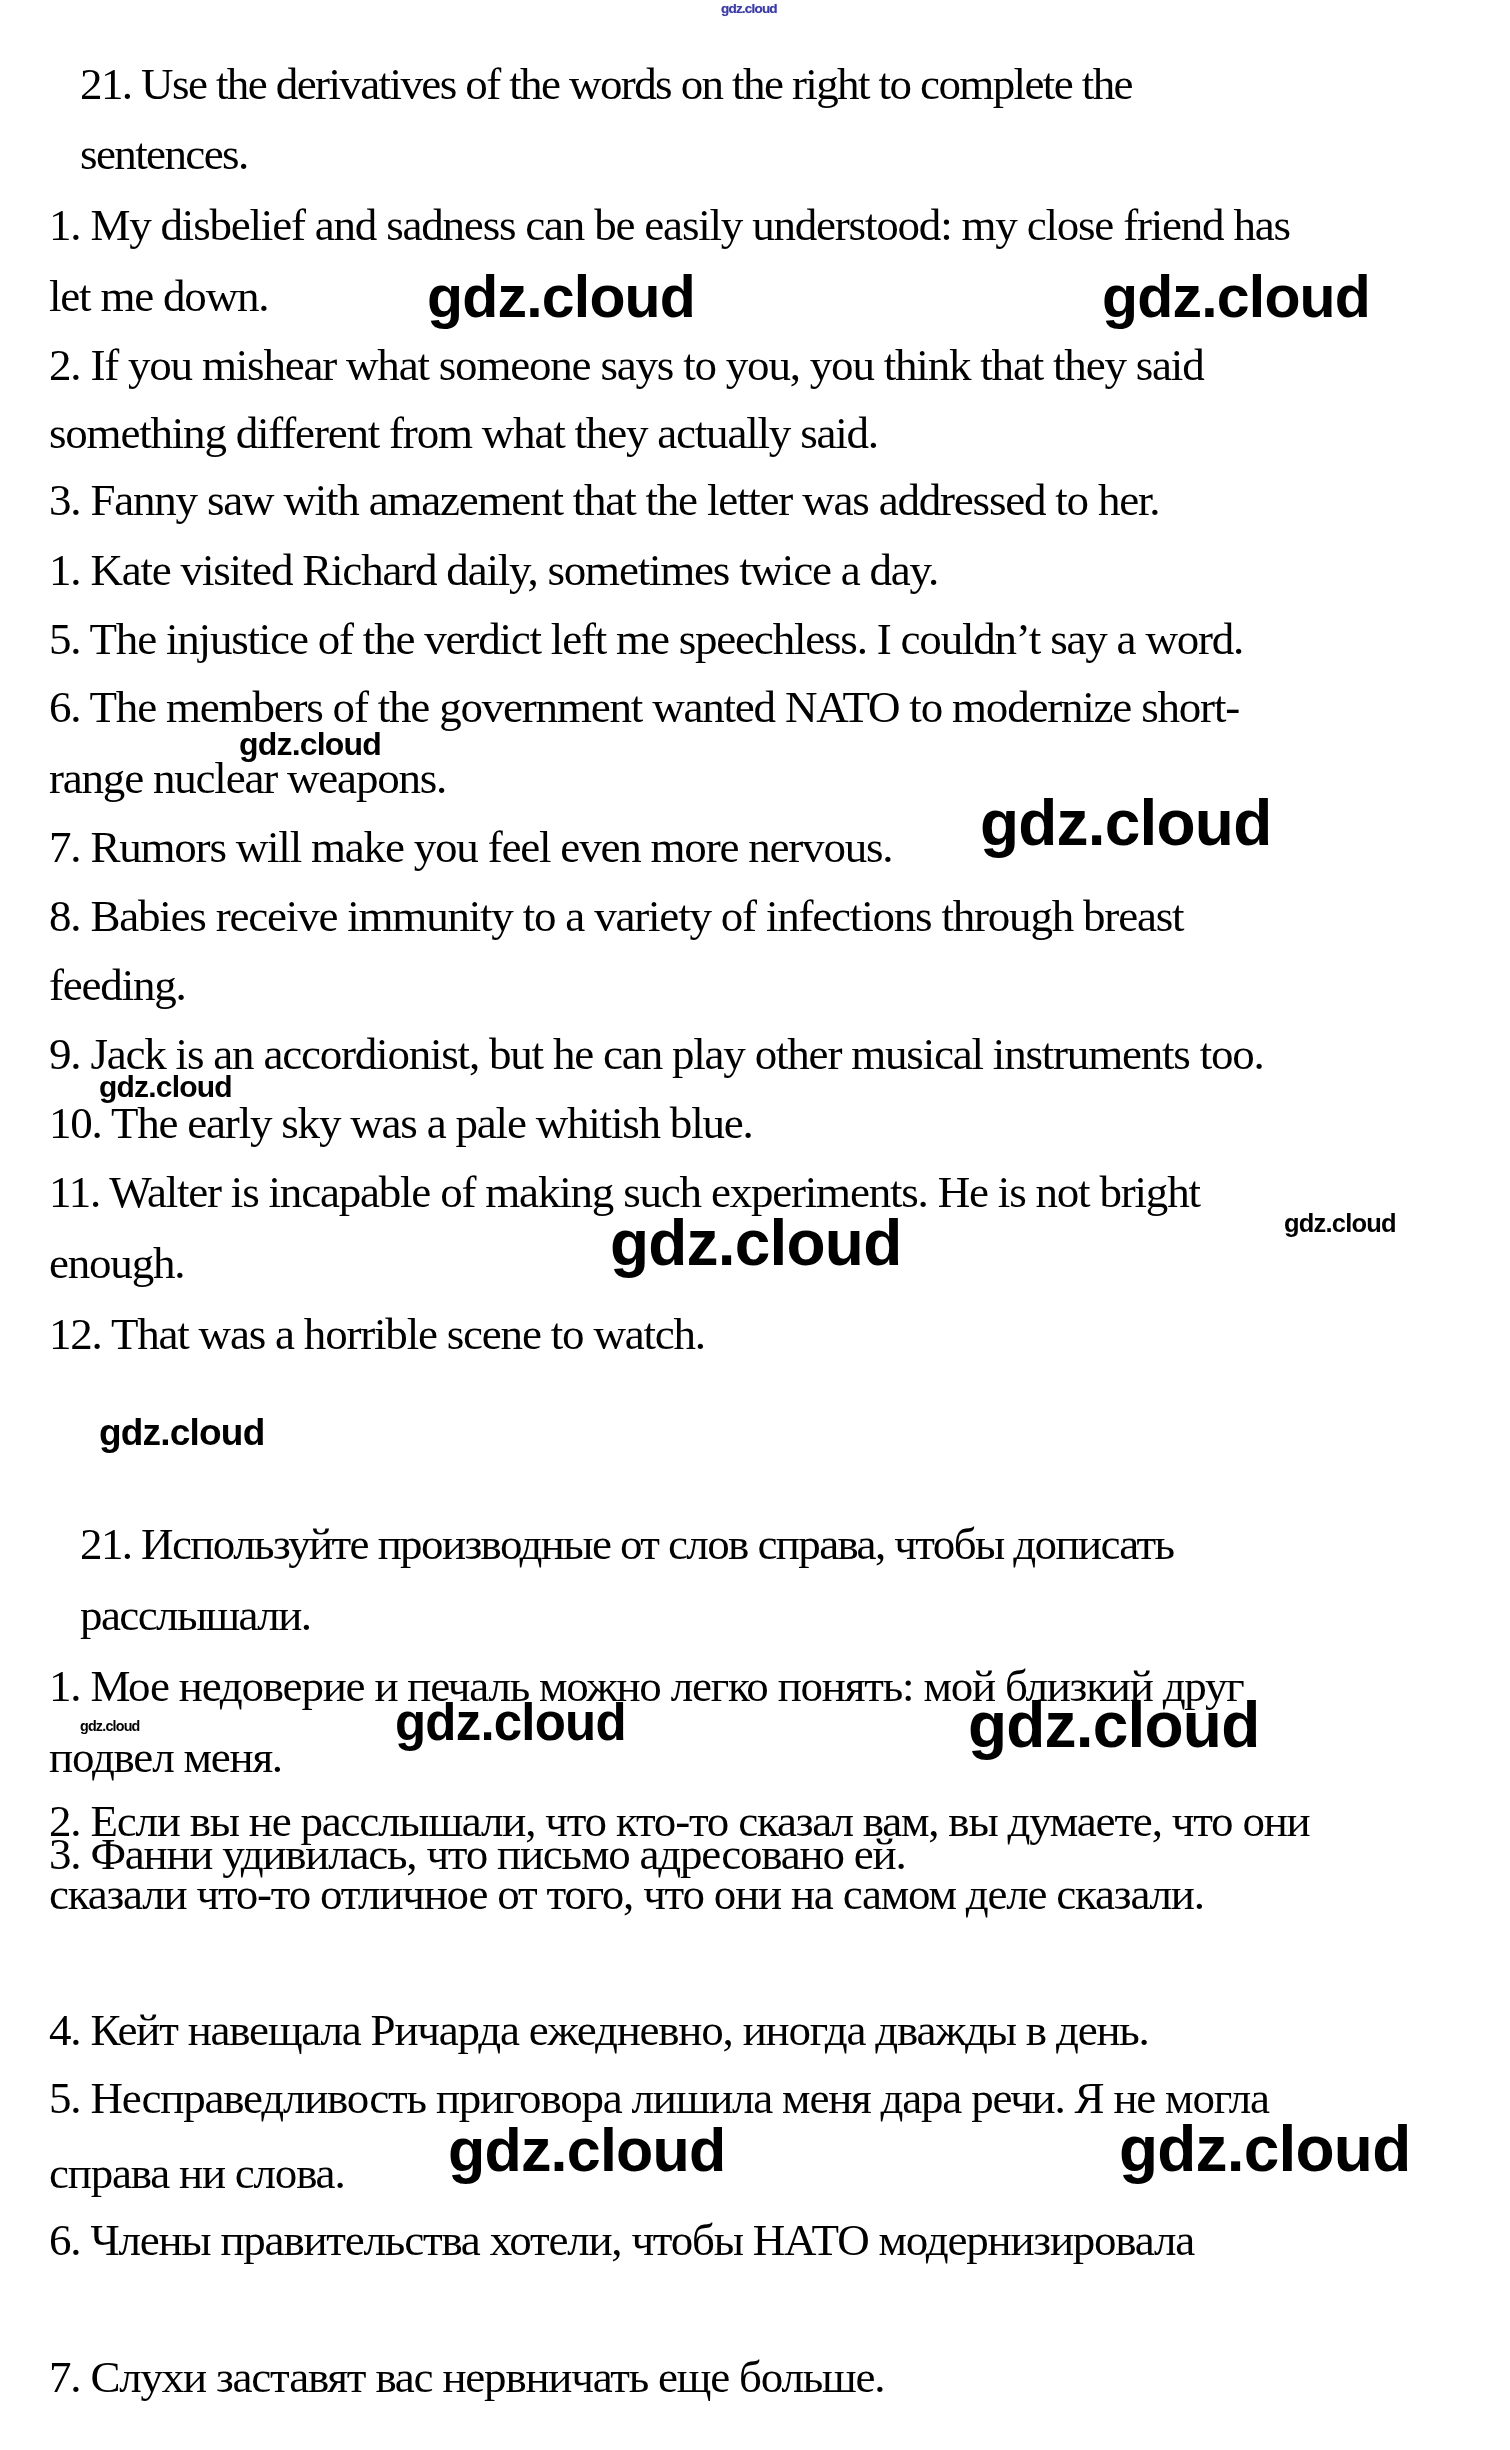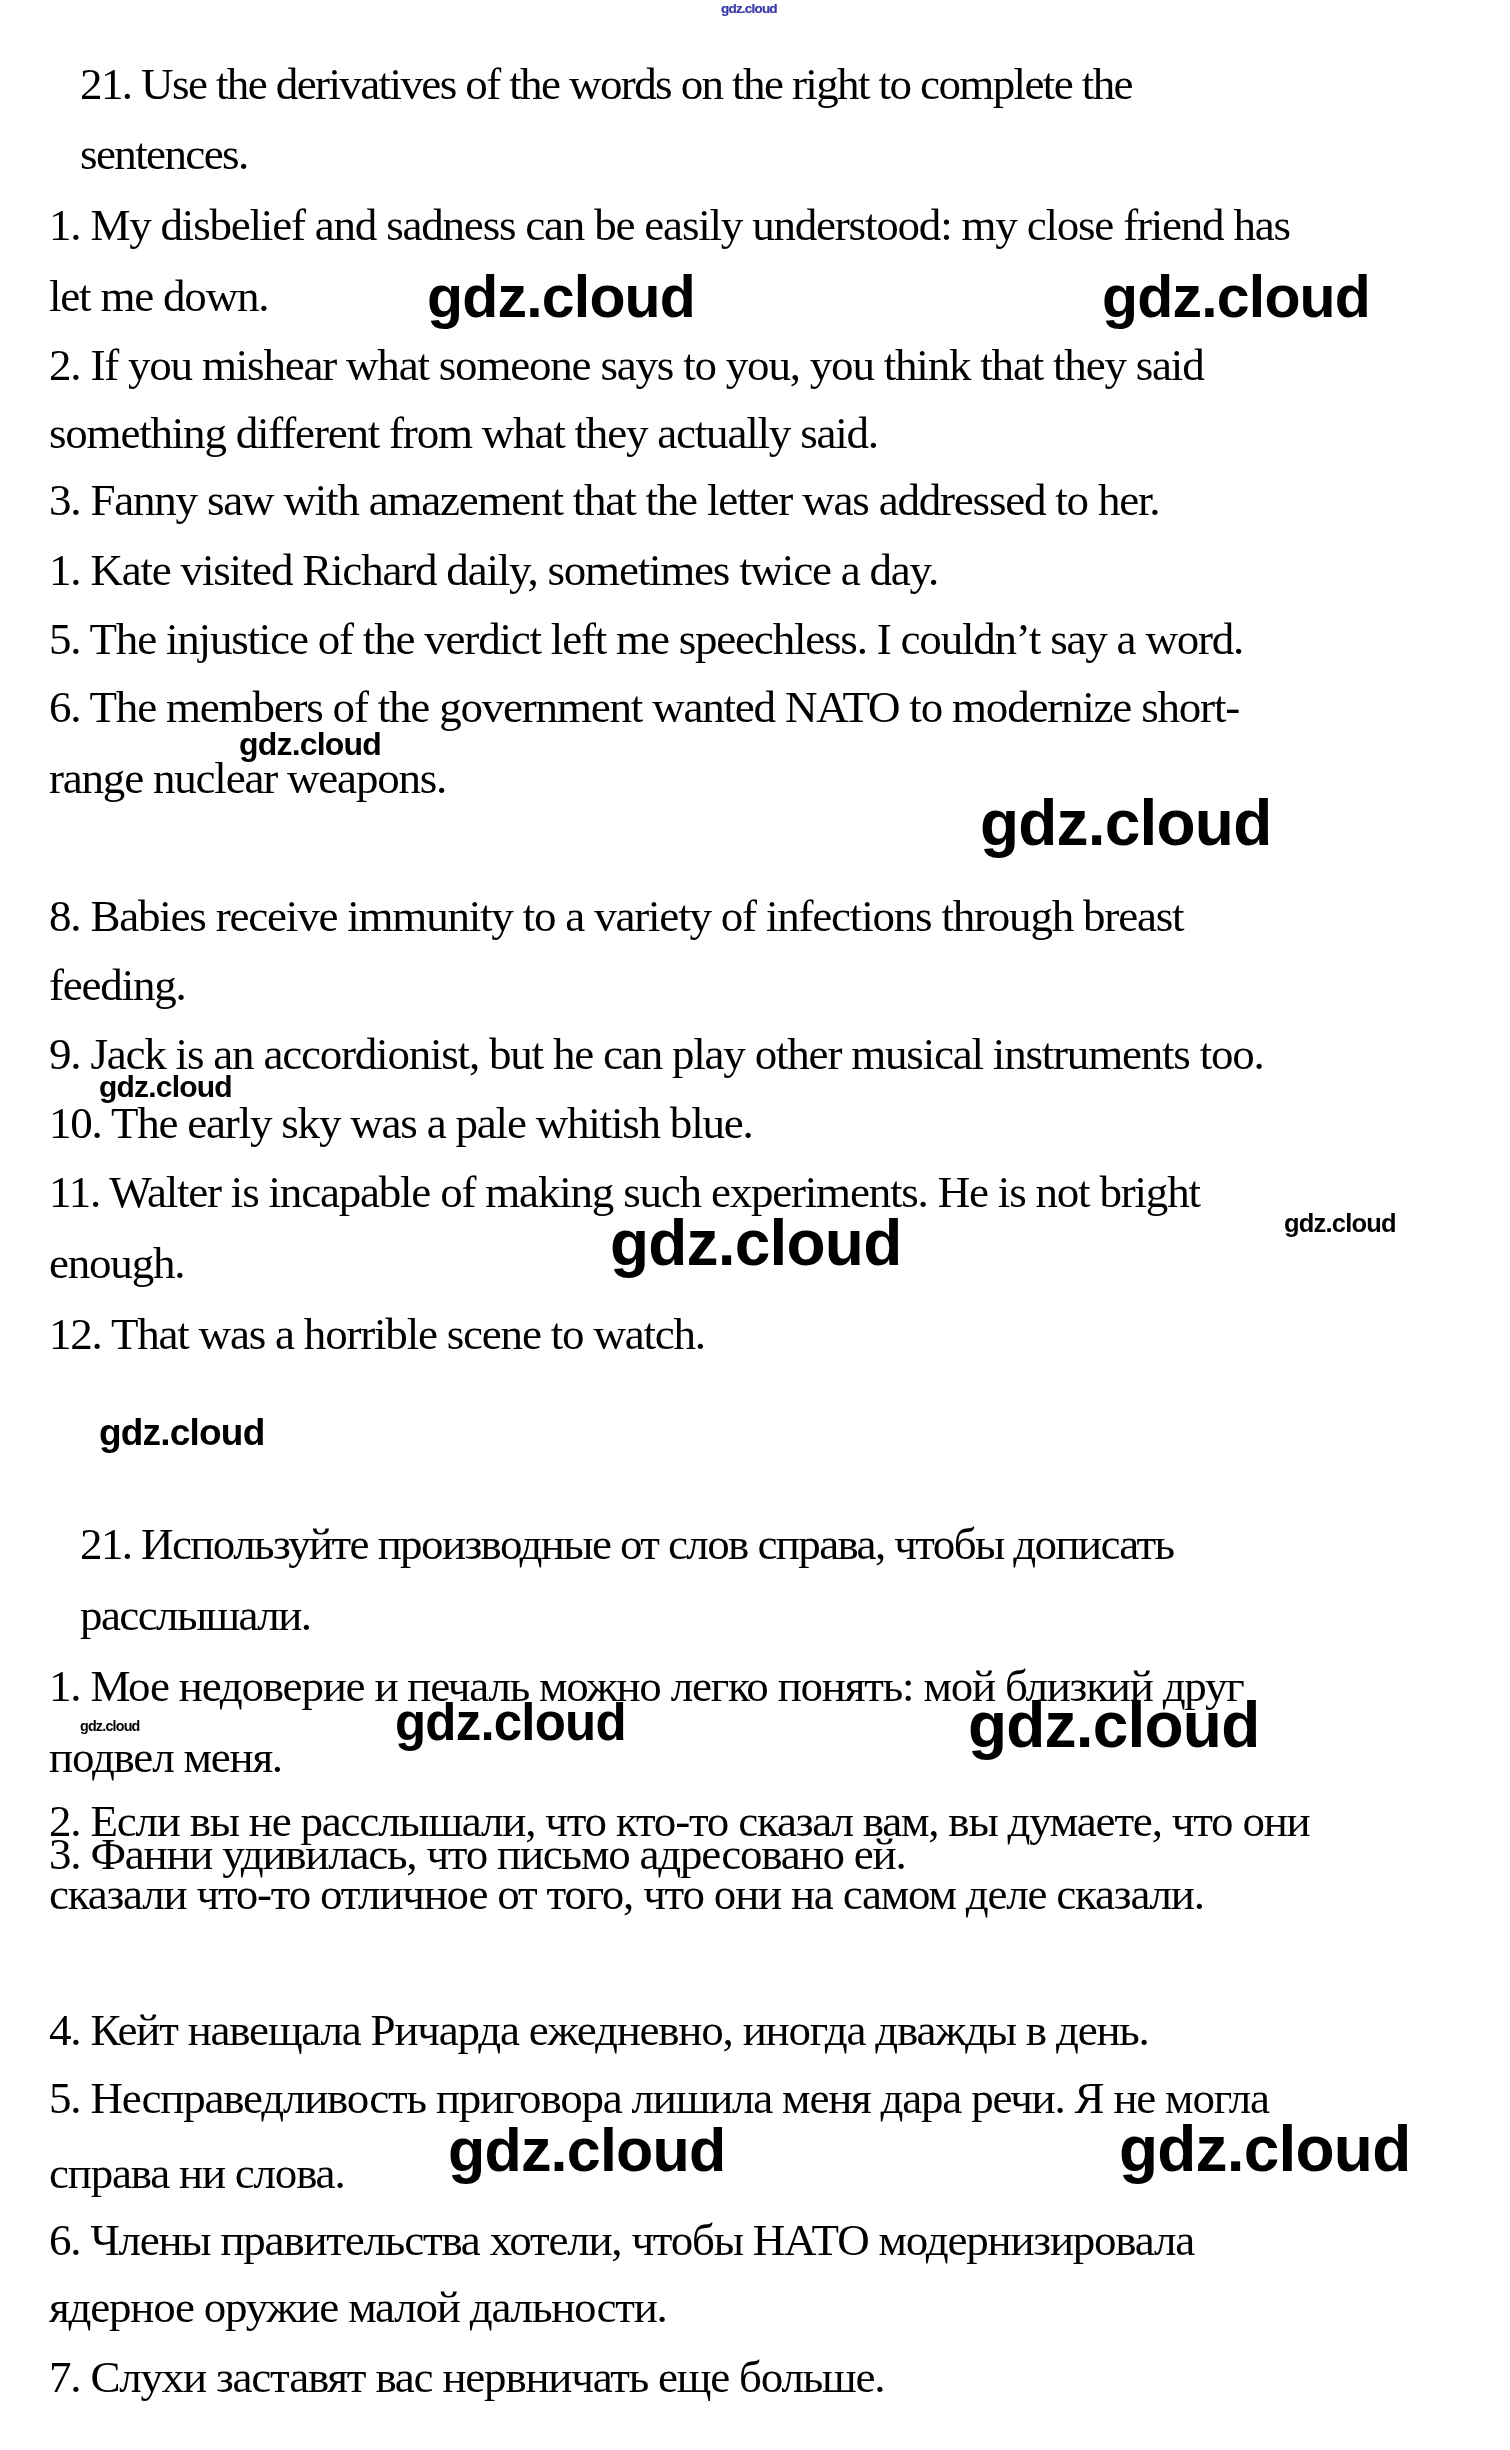--- a/index.html
+++ b/index.html
@@ -33,20 +33,21 @@
 
   <div class="line" style="top:201px;">1. My disbelief and sadness can be easily understood: my close friend has</div>
   <div class="line" style="top:272px;">let me down.</div>
   <div class="line" style="top:341px;">2. If you mishear what someone says to you, you think that they said</div>
   <div class="line" style="top:409px;">something different from what they actually said.</div>
   <div class="line" style="top:476px;">3. Fanny saw with amazement that the letter was addressed to her.</div>
   <div class="line" style="top:546px;">1. Kate visited Richard daily, sometimes twice a day.</div>
   <div class="line" style="top:615px;">5. The injustice of the verdict left me speechless. I couldn’t say a word.</div>
   <div class="line" style="top:683px;">6. The members of the government wanted NATO to modernize short-</div>
   <div class="line" style="top:754px;">range nuclear weapons.</div>
+  <div class="line" style="top:823px;">7. Rumors will make you feel even more nervous.</div>
   <div class="line" style="top:892px;">8. Babies receive immunity to a variety of infections through breast</div>
   <div class="line" style="top:961px;">feeding.</div>
   <div class="line" style="top:1030px;">9. Jack is an accordionist, but he can play other musical instruments too.</div>
   <div class="line" style="top:1099px;">10. The early sky was a pale whitish blue.</div>
   <div class="line" style="top:1168px;">11. Walter is incapable of making such experiments. He is not bright</div>
   <div class="line" style="top:1239px;">enough.</div>
   <div class="line" style="top:1310px;">12. That was a horrible scene to watch.</div>
 
   <div class="wm" style="left:427px;top:268px;font-size:59px;">gdz.cloud</div>
   <div class="wm" style="left:1102px;top:268px;font-size:59px;">gdz.cloud</div>
@@ -62,21 +63,20 @@
 
   <div class="line" style="top:1662px;">1. Мое недоверие и печаль можно легко понять: мой близкий друг</div>
   <div class="line" style="top:1733px;">подвел меня.</div>
   <div class="line" style="top:1797px;">2. Если вы не расслышали, что кто-то сказал вам, вы думаете, что они</div>
   <div class="line" style="top:1870px;">сказали что-то отличное от того, что они на самом деле сказали.</div>
   <div class="line" style="top:1830px;">3. Фанни удивилась, что письмо адресовано ей.</div>
   <div class="line" style="top:2006px;">4. Кейт навещала Ричарда ежедневно, иногда дважды в день.</div>
   <div class="line" style="top:2074px;">5. Несправедливость приговора лишила меня дара речи. Я не могла</div>
   <div class="line" style="top:2149px;">справа ни слова.</div>
   <div class="line" style="top:2216px;">6. Члены правительства хотели, чтобы НАТО модернизировала</div>
-  <div class="line" style="top:2283px;">ядерное оружие малой дальности.</div>
   <div class="line" style="top:2353px;">7. Слухи заставят вас нервничать еще больше.</div>
 
   <div class="wm" style="left:80px;top:1719px;font-size:14.3px;font-weight:600;">gdz.cloud</div>
   <div class="wm" style="left:395px;top:1697px;font-size:51px;">gdz.cloud</div>
   <div class="wm" style="left:968px;top:1693px;font-size:64px;">gdz.cloud</div>
   <div class="wm" style="left:448px;top:2120px;font-size:61px;">gdz.cloud</div>
   <div class="wm" style="left:1119px;top:2117px;font-size:64px;">gdz.cloud</div>
 
 </div>
 

